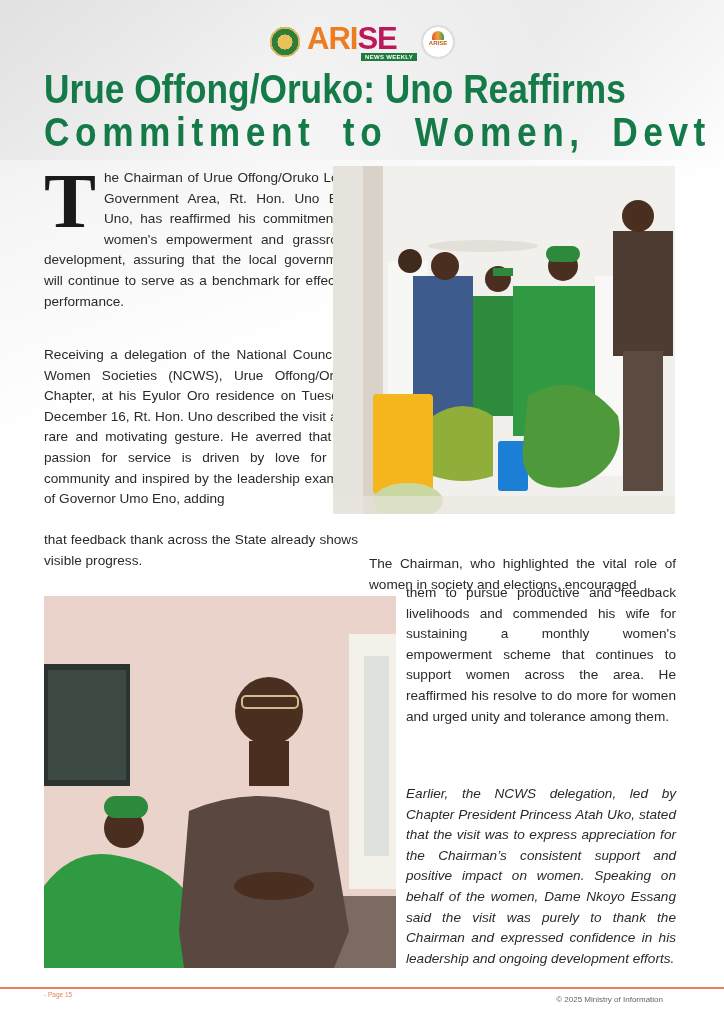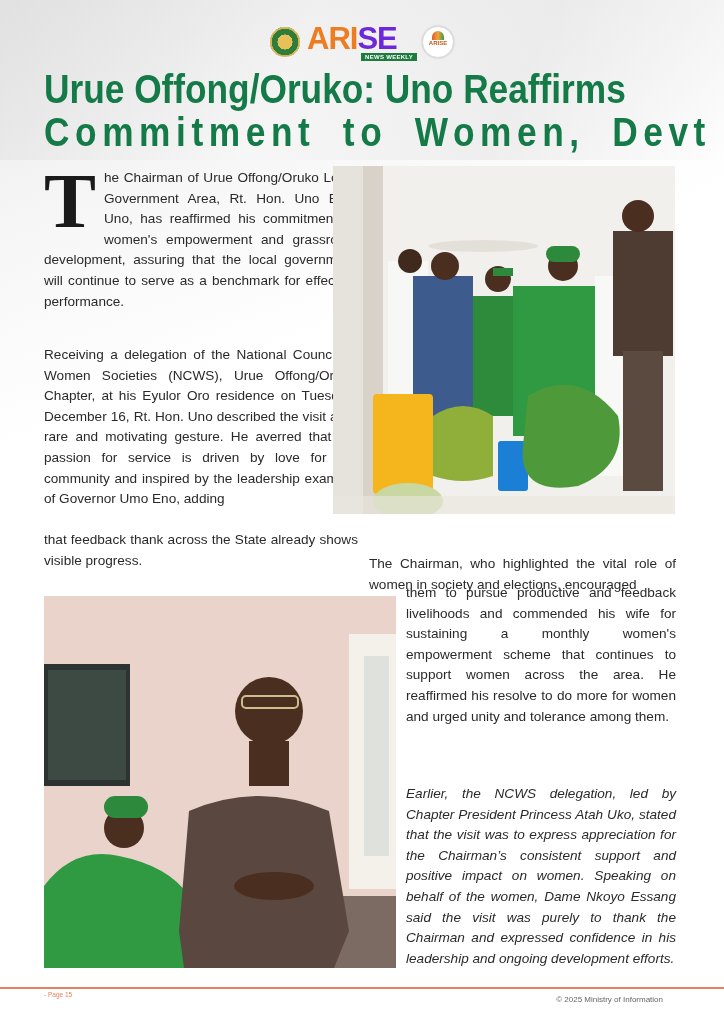--- a/index.html
+++ b/index.html
@@ -11,21 +11,21 @@
   }
   .bg-facet1 { position:absolute; left:0; top:0; width:724px; height:160px;
     background: linear-gradient(115deg, rgba(210,210,210,0.35) 0%, rgba(255,255,255,0) 40%, rgba(220,220,220,0.4) 70%, rgba(255,255,255,0) 100%);
     pointer-events:none; }
   
   .masthead { position:absolute; left:270px; top:24px; width:186px; height:40px; }
   .seal { position:absolute; left:0; top:3px; width:30px; height:30px; border-radius:50%;
     background: radial-gradient(circle, #e8c05a 0 35%, #2f7d3a 36% 62%, #d9b24a 63% 70%, #1f6b2e 71% 100%); }
   .logo-word { position:absolute; left:37px; top:-2px; font-family:"Liberation Sans", sans-serif;
     font-weight:900; font-size:31px; letter-spacing:-1px; color:#ee7d22; line-height:34px; }
-  .logo-word .se { color:#6d28d9; }
+  .logo-word .se { color:#be185d; }
   .logo-sub { position:absolute; left:91px; top:29px; background:#1f7a3d; color:#fff;
     font-size:6px; font-weight:bold; padding:1px 4px; letter-spacing:0.3px; }
   .badge { position:absolute; left:152px; top:2px; width:30px; height:30px; border-radius:50%;
     background:#fff; border:1px solid #ddd; box-shadow:0 0 2px #bbb; }
   .badge span { position:absolute; left:0; right:0; top:13px; text-align:center; font-size:6px;
     font-weight:bold; color:#c05a14; }
   .badge i { position:absolute; left:9px; top:4px; width:12px; height:9px;
     background: linear-gradient(90deg,#e05a2a,#f2a23a,#3a9a45); border-radius:6px 6px 0 0; }
   
   .headline { position:absolute; left:44px; top:68px; width:640px; margin:0;

